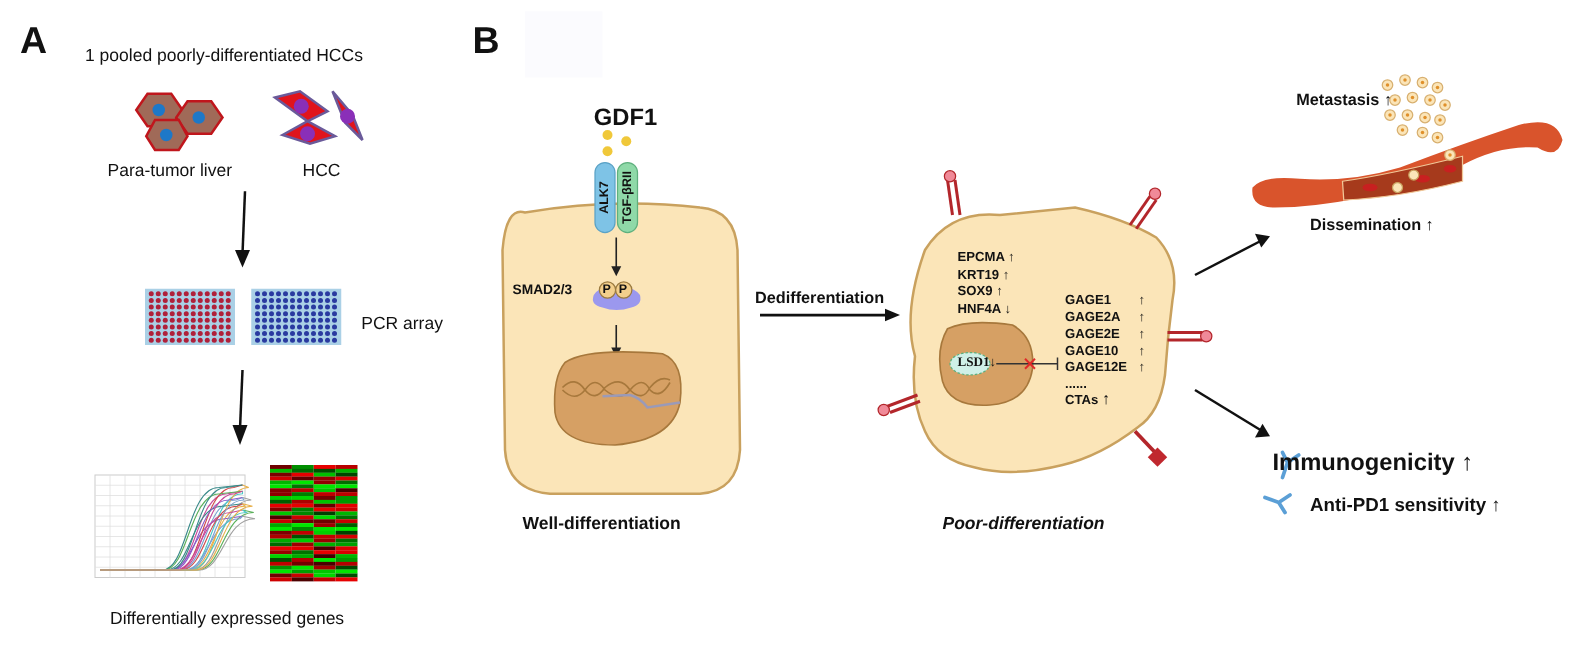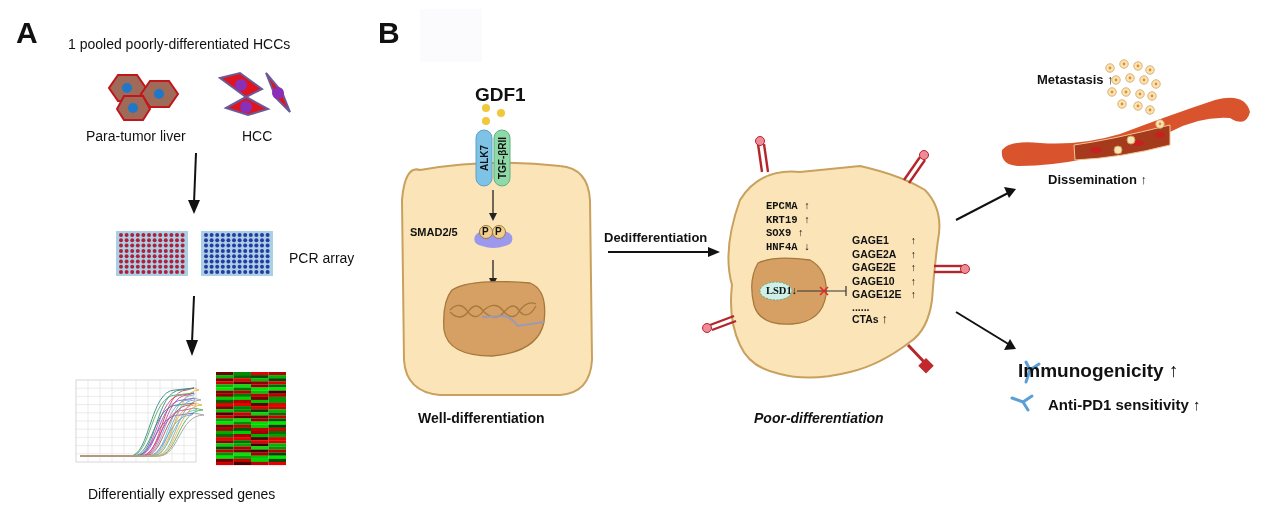--- a/index.html
+++ b/index.html
@@ -539,28 +539,28 @@
     <path d="M1026,382 L1030,370 L1026,362 M1030,370 L1039,364"></path>
   </g>
   <g stroke="#5b9fd6" stroke-width="3" fill="none" stroke-linecap="round">
     <path d="M1012,398 L1023,402 L1032,396 M1023,402 L1028,410"></path>
   </g>
 </svg>
 
 <div class="abs blbl" style="left:475px;top:84px;font-size:19px;">GDF1</div>
 <div class="abs" style="left:484px;top:158px;transform:translate(-50%,-50%) rotate(-90deg);font-size:10px;font-weight:bold;white-space:nowrap;">ALK7</div>
 <div class="abs" style="left:502px;top:158px;transform:translate(-50%,-50%) rotate(-90deg);font-size:10px;font-weight:bold;white-space:nowrap;">TGF-βRII</div>
-<div class="abs small-b" style="left:410px;top:226px;font-size:11px;">SMAD2/5</div>
+<div class="abs small-b" style="left:410px;top:226px;font-size:11px;">SMAD2/3</div>
 <div class="abs small-b" style="left:482px;top:225px;font-size:10px;">P</div>
 <div class="abs small-b" style="left:495px;top:225px;font-size:10px;">P</div>
 <div class="abs blbl" style="left:604px;top:230px;font-size:13px;">Dedifferentiation</div>
 <div class="abs blbl" style="left:418px;top:410px;">Well-differentiation</div>
 <div class="abs blbl" style="left:754px;top:410px;font-style:italic;">Poor-differentiation</div>
 
-<div class="abs" style="left:766px;top:200px;font-family:Liberation Mono, monospace;">
+<div class="abs" style="left:766px;top:200px;">
   <div class="small-b"><span>EPCMA</span> <span>↑</span></div>
   <div class="small-b"><span>KRT19</span> <span>↑</span></div>
   <div class="small-b"><span>SOX9</span> <span>↑</span></div>
   <div class="small-b"><span>HNF4A</span> <span>↓</span></div>
 </div>
 <div class="abs small-b" style="left:766px;top:284px;font-family:Liberation Serif, serif;"><span>LSD1</span><span>↓</span></div>
 
 <div class="abs" style="left:852px;top:234px;">
   <div class="small-b gene-row">
       <span>GAGE1</span>

